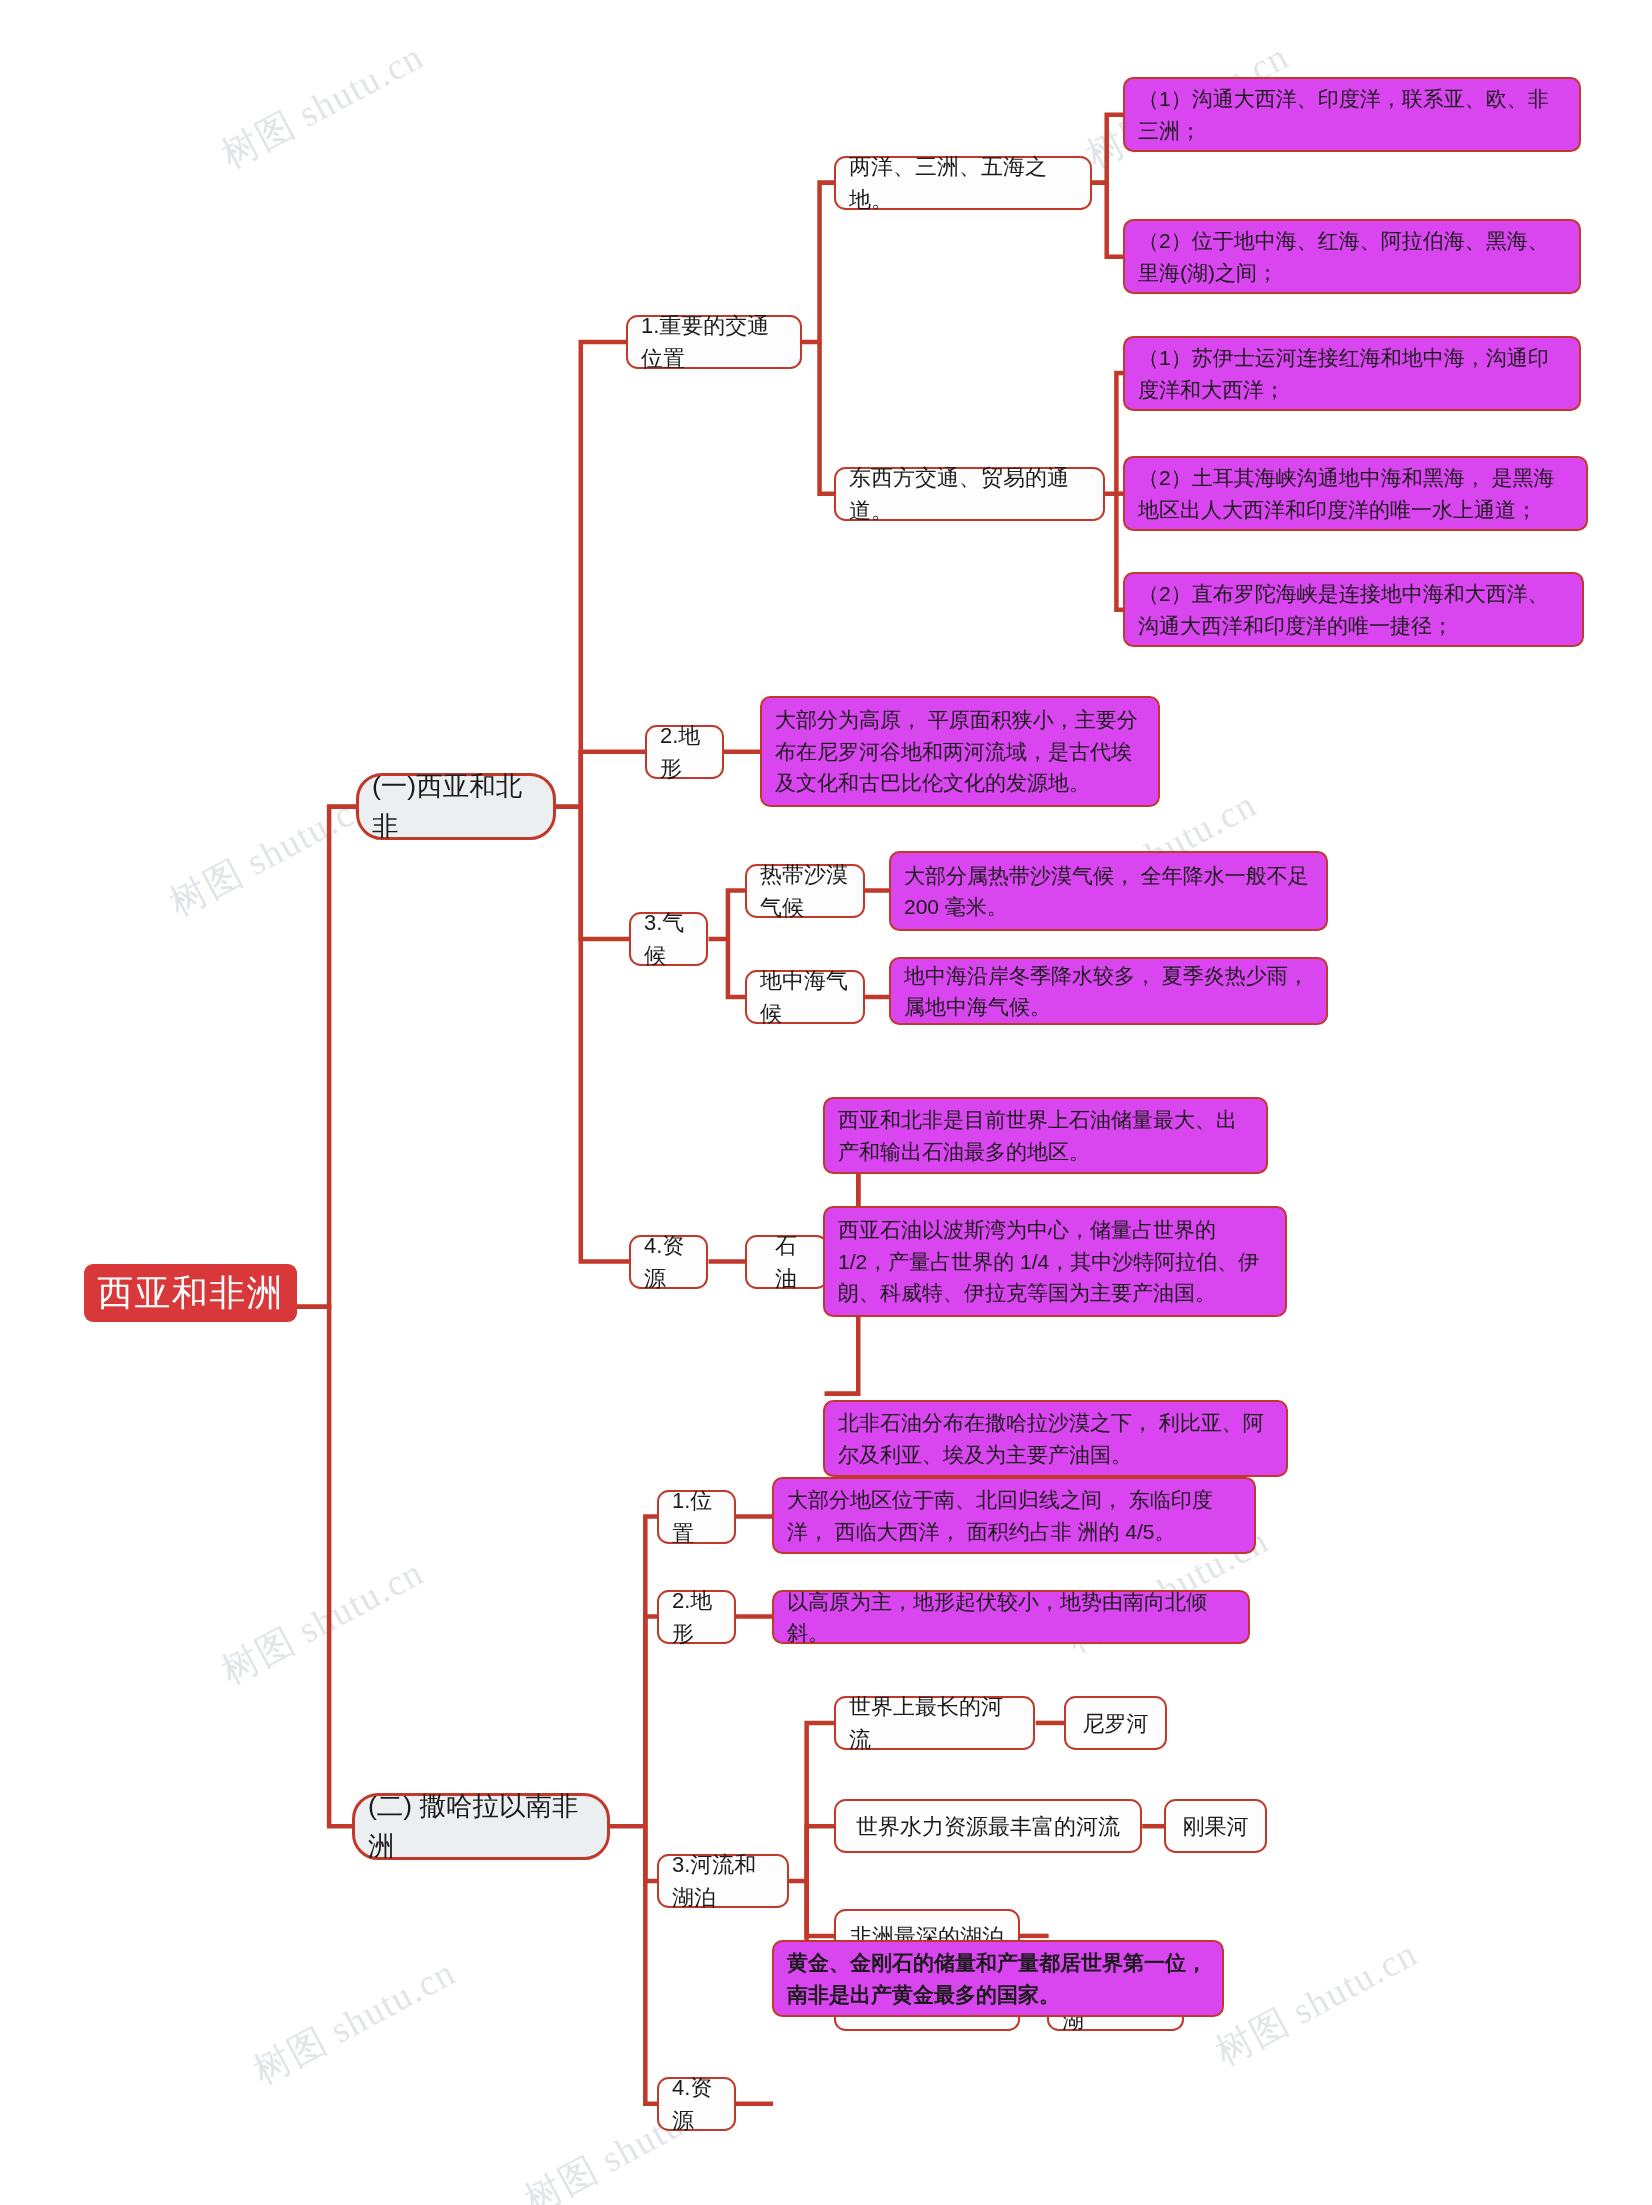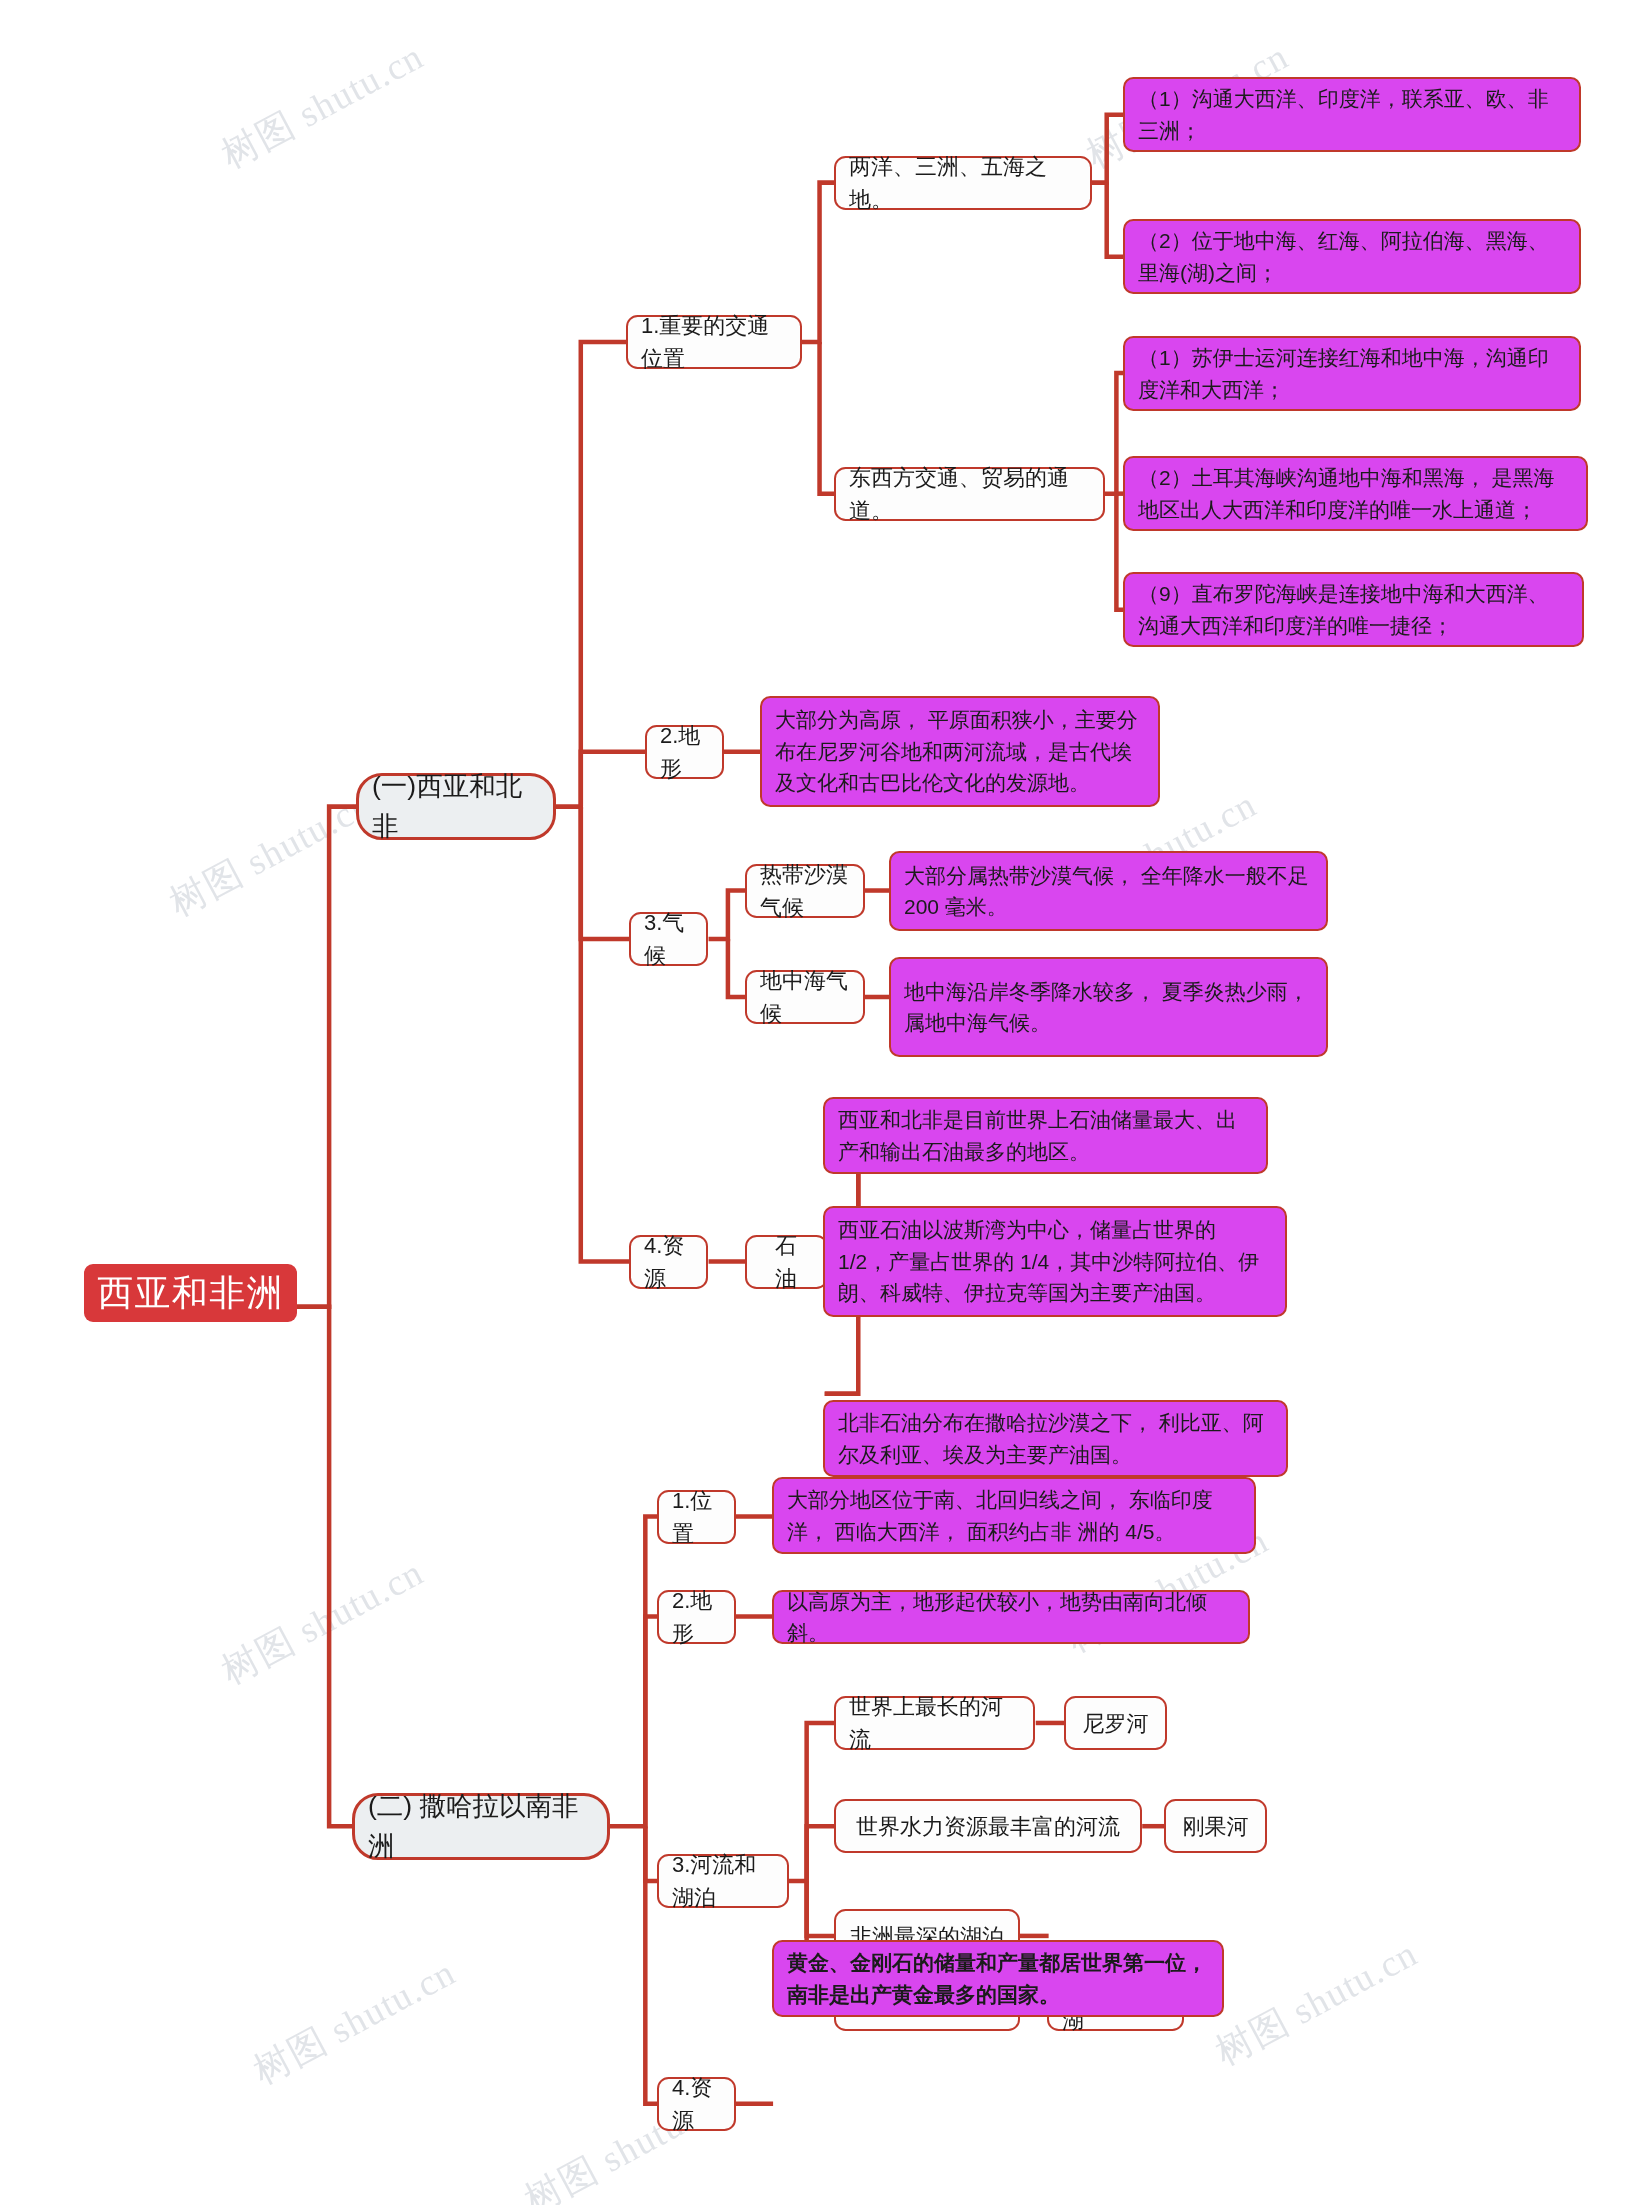--- a/index.html
+++ b/index.html
@@ -188,37 +188,37 @@
     <span>（2）位于地中海、红海、阿拉伯海、黑海、里海(湖)之间；</span>
   </div>
 
   <div class="node" style="left:1123px;top:336px;width:458px;height:75px;">
     <span>（1）苏伊士运河连接红海和地中海，沟通印度洋和大西洋；</span>
   </div>
   <div class="node" style="left:1123px;top:456px;width:465px;height:75px;">
     <span>（2）土耳其海峡沟通地中海和黑海， 是黑海地区出人大西洋和印度洋的唯一水上通道；</span>
   </div>
   <div class="node" style="left:1123px;top:572px;width:461px;height:75px;">
-    <span>（9）直布罗陀海峡是连接地中海和大西洋、沟通大西洋和印度洋的唯一捷径；</span>
+    <span>（2）直布罗陀海峡是连接地中海和大西洋、沟通大西洋和印度洋的唯一捷径；</span>
   </div>
 
   <div class="node" style="left:760px;top:696px;width:400px;height:111px;">
     <span>大部分为高原， 平原面积狭小，主要分布在尼罗河谷地和两河流域，是古代埃及文化和古巴比伦文化的发源地。</span>
   </div>
 
   <div class="node lvl2" style="left:745px;top:864px;width:120px;height:54px;">
     <span>热带沙漠气候</span>
   </div>
   <div class="node lvl2" style="left:745px;top:970px;width:120px;height:54px;">
     <span>地中海气候</span>
   </div>
   <div class="node" style="left:889px;top:851px;width:439px;height:80px;">
     <span>大部分属热带沙漠气候， 全年降水一般不足 200 毫米。</span>
   </div>
-  <div class="node" style="left:889px;top:957px;width:439px;height:100px;">
+  <div class="node" style="left:889px;top:957px;width:439px;height:68px;">
     <span>地中海沿岸冬季降水较多， 夏季炎热少雨，属地中海气候。</span>
   </div>
 
   <div class="node lvl2" style="left:745px;top:1235px;width:83px;height:54px;padding-left:28px;">
     <span>石油</span>
   </div>
   <div class="node" style="left:823px;top:1097px;width:445px;height:77px;">
     <span>西亚和北非是目前世界上石油储量最大、出产和输出石油最多的地区。</span>
   </div>
   <div class="node" style="left:823px;top:1206px;width:464px;height:111px;align-items:center;">

